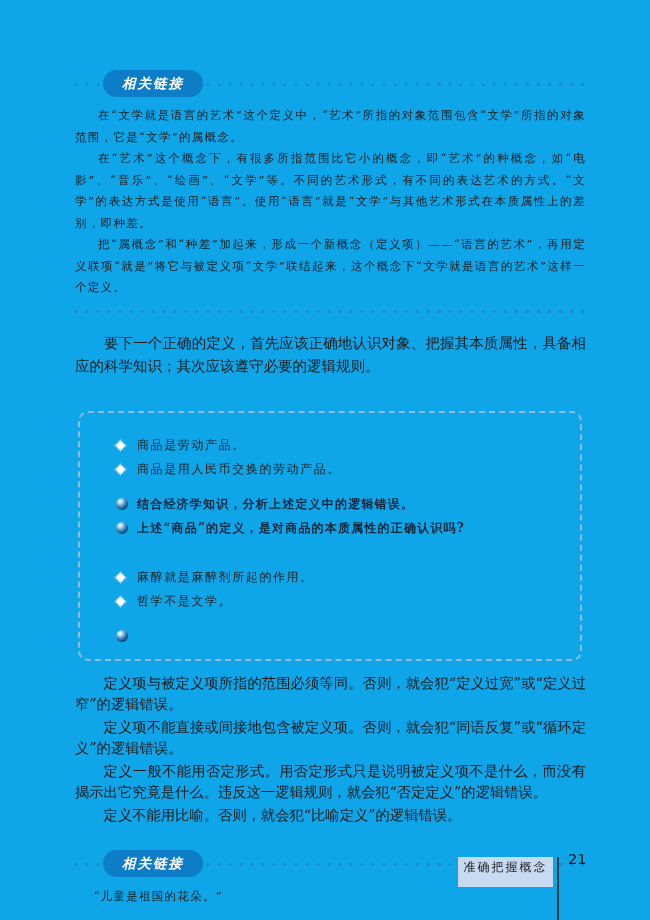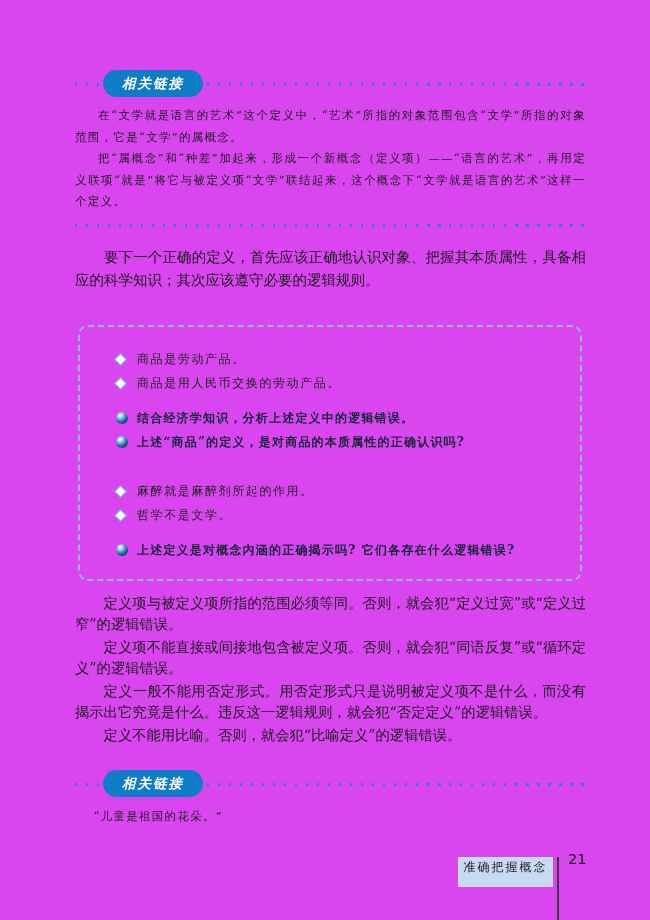--- a/index.html
+++ b/index.html
@@ -1,17 +1,17 @@
 <!DOCTYPE html>
 <html><head>
 <meta charset="utf-8">
 <style>
   html,body { margin:0; padding:0; background:#ffffff; }
   .page {
-    position:relative; width:650px; height:920px; background:#d946ef;
+    position:relative; width:650px; height:920px; background:#0ea5e9;
     overflow:hidden; font-family:"DejaVu Serif", serif; color:#1a1a1a;
   }
   .content { position:absolute; left:75px; top:0; width:511px; }
 
   
   .dotline {
     height:3px;
     background-image:repeating-linear-gradient(to right,#1e86c8 0 2.5px,transparent 2.5px 11px);
   }
 
@@ -80,20 +80,21 @@
 
 <div class="page">
   <div class="content">
 
     <div class="badge-row" style="margin-top:70px;">
       <div class="dotline"></div>
       <div class="badge">相关链接</div>
     </div>
     <div class="kai link1-text">
       <p>在“文学就是语言的艺术”这个定义中，“艺术”所指的对象范围包含“文学”所指的对象范围，它是“文学”的属概念。</p>
+      <p>在“艺术”这个概念下，有很多所指范围比它小的概念，即“艺术”的种概念，如“电影”、“音乐”、“绘画”、“文学”等。不同的艺术形式，有不同的表达艺术的方式。“文学”的表达方式是使用“语言”。使用“语言”就是“文学”与其他艺术形式在本质属性上的差别，即种差。</p>
       <p>把“属概念”和“种差”加起来，形成一个新概念（定义项）——“语言的艺术”，再用定义联项“就是”将它与被定义项“文学”联结起来，这个概念下“文学就是语言的艺术”这样一个定义。</p>
     </div>
     <div class="dotline divider-after-link1"></div>
 
     <div class="intro">
       <p>要下一个正确的定义，首先应该正确地认识对象、把握其本质属性，具备相应的科学知识；其次应该遵守必要的逻辑规则。</p>
     </div>
 
     <div class="activity-box">
       <div class="row">
@@ -118,21 +119,20 @@
         <span class="diamond"></span>
         <span class="txt">麻醉就是麻醉剂所起的作用。</span>
       </div>
       <div class="row">
         <span class="diamond"></span>
         <span class="txt">哲学不是文学。</span>
       </div>
       <div class="gap-s"></div>
       <div class="row q">
         <span class="sphere"></span>
-        <span class="txt">上述定义是对概念内涵的正确揭示吗? 它们各存在什么逻辑错误?</span>
       </div>
     </div>
 
     <div class="rules">
       <p>定义项与被定义项所指的范围必须等同。否则，就会犯“定义过宽”或“定义过窄”的逻辑错误。</p>
       <p>定义项不能直接或间接地包含被定义项。否则，就会犯“同语反复”或“循环定义”的逻辑错误。</p>
       <p>定义一般不能用否定形式。用否定形式只是说明被定义项不是什么，而没有揭示出它究竟是什么。违反这一逻辑规则，就会犯“否定定义”的逻辑错误。</p>
       <p>定义不能用比喻。否则，就会犯“比喻定义”的逻辑错误。</p>
     </div>
 

